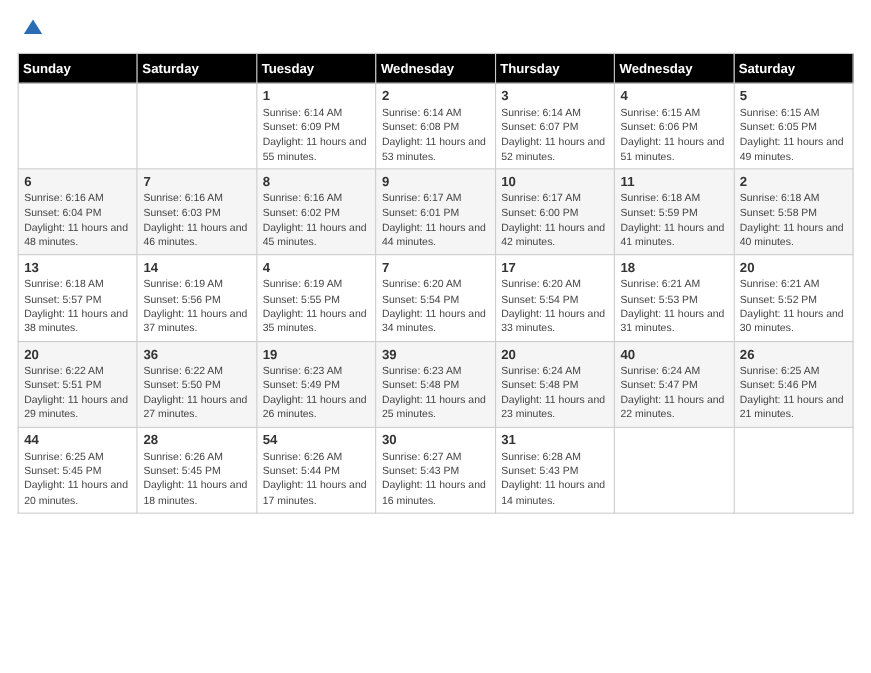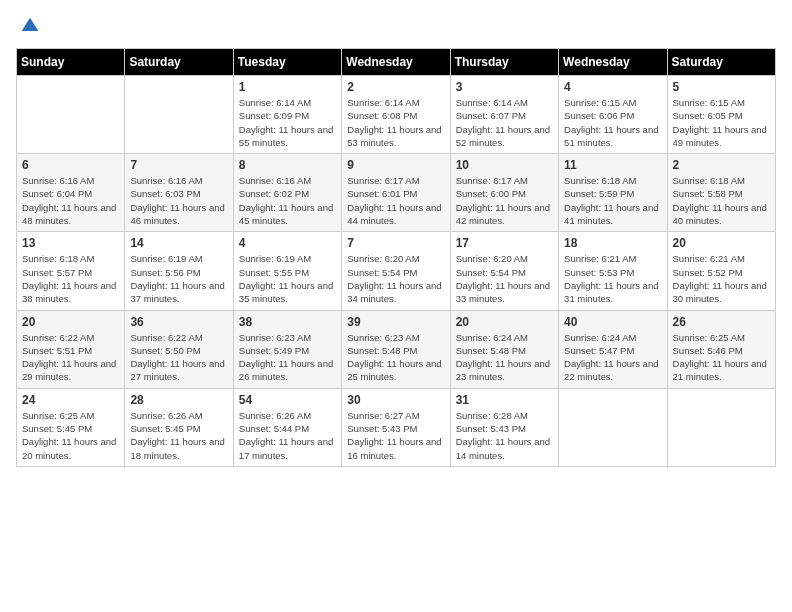--- a/index.html
+++ b/index.html
@@ -213,21 +213,21 @@
       <tr>
         <td>
           <span class="day-num">20</span>
           <div class="day-info">Sunrise: 6:22 AM<br>Sunset: 5:51 PM<br>Daylight: 11 hours and 29 minutes.</div>
         </td>
         <td>
           <span class="day-num">36</span>
           <div class="day-info">Sunrise: 6:22 AM<br>Sunset: 5:50 PM<br>Daylight: 11 hours and 27 minutes.</div>
         </td>
         <td>
-          <span class="day-num">38</span>
+          <span class="day-num">19</span>
           <div class="day-info">Sunrise: 6:23 AM<br>Sunset: 5:49 PM<br>Daylight: 11 hours and 26 minutes.</div>
         </td>
         <td>
           <span class="day-num">39</span>
           <div class="day-info">Sunrise: 6:23 AM<br>Sunset: 5:48 PM<br>Daylight: 11 hours and 25 minutes.</div>
         </td>
         <td>
           <span class="day-num">20</span>
           <div class="day-info">Sunrise: 6:24 AM<br>Sunset: 5:48 PM<br>Daylight: 11 hours and 23 minutes.</div>
         </td>
@@ -235,21 +235,21 @@
           <span class="day-num">40</span>
           <div class="day-info">Sunrise: 6:24 AM<br>Sunset: 5:47 PM<br>Daylight: 11 hours and 22 minutes.</div>
         </td>
         <td>
           <span class="day-num">26</span>
           <div class="day-info">Sunrise: 6:25 AM<br>Sunset: 5:46 PM<br>Daylight: 11 hours and 21 minutes.</div>
         </td>
       </tr>
       <tr>
         <td>
-          <span class="day-num">24</span>
+          <span class="day-num">44</span>
           <div class="day-info">Sunrise: 6:25 AM<br>Sunset: 5:45 PM<br>Daylight: 11 hours and 20 minutes.</div>
         </td>
         <td>
           <span class="day-num">28</span>
           <div class="day-info">Sunrise: 6:26 AM<br>Sunset: 5:45 PM<br>Daylight: 11 hours and 18 minutes.</div>
         </td>
         <td>
           <span class="day-num">54</span>
           <div class="day-info">Sunrise: 6:26 AM<br>Sunset: 5:44 PM<br>Daylight: 11 hours and 17 minutes.</div>
         </td>

